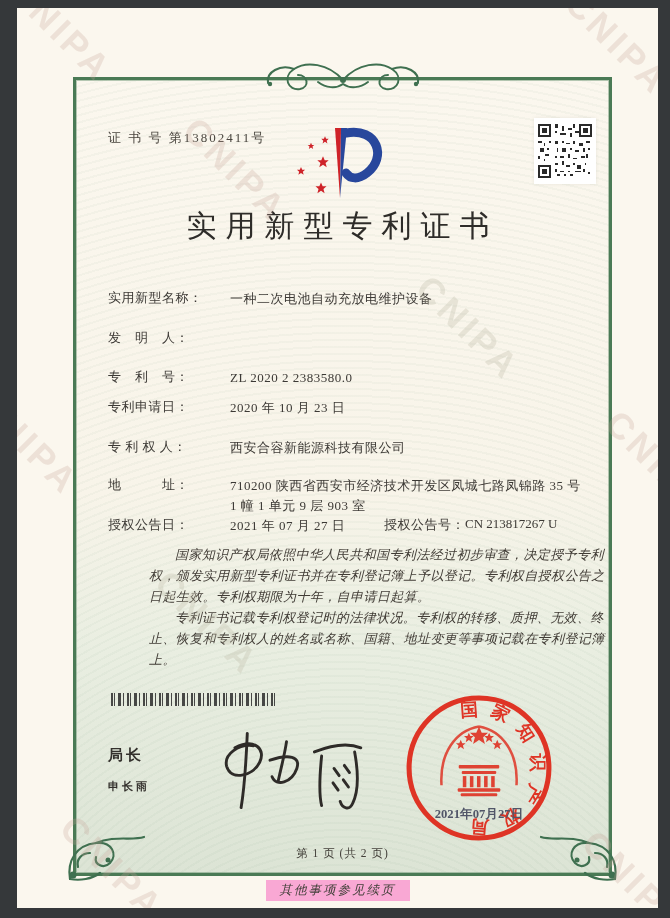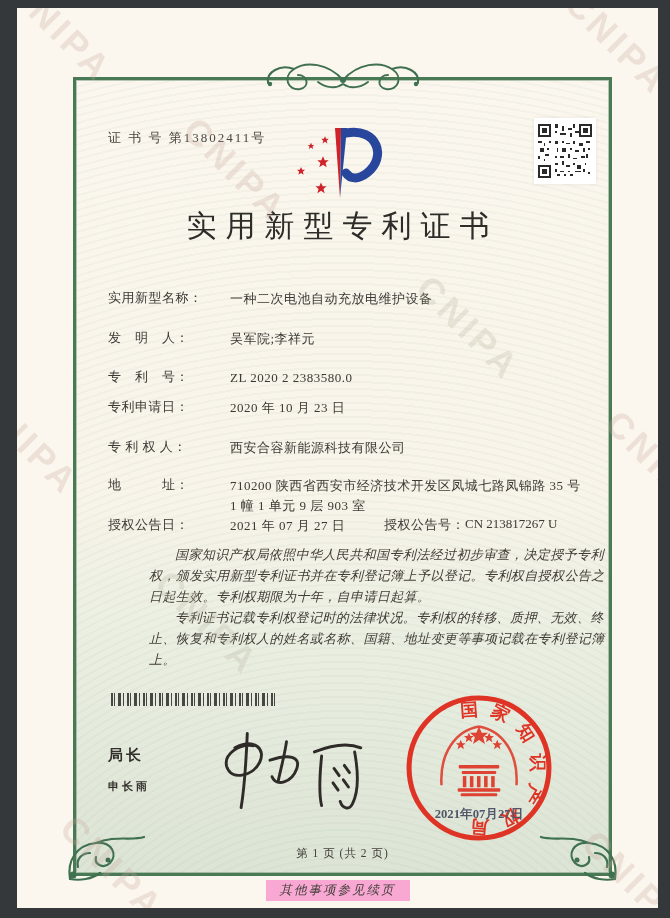--- a/index.html
+++ b/index.html
@@ -26,21 +26,21 @@
           box-shadow:0 0 4px rgba(0,0,0,.08);display:flex;align-items:center;justify-content:center;}
   .qr-box svg{width:54px;height:54px;}
 
   .title{position:absolute;left:0;top:126px;width:100%;text-align:center;font-size:30px;
          font-weight:normal;color:#2e2c29;letter-spacing:9px;}
 
   .fields{position:absolute;left:32px;top:209px;width:478px;font-size:13px;color:#3c3935;}
   .row{position:absolute;left:0;display:flex;width:100%;gap:32px;}
   .row .lbl{width:90px;flex:0 0 90px;white-space:nowrap;letter-spacing:0.5px;}
   .row .val{flex:1;line-height:20px;letter-spacing:0.5px;}
-  .r1{top:0;} .r2{top:40px;} .r3{top:79px;justify-content:flex-end;} .r4{top:109px;} .r5{top:149px;} .r6{top:187px;} .r7{top:227px;}
+  .r1{top:0;} .r2{top:40px;flex-direction:column;} .r3{top:79px;justify-content:flex-end;} .r4{top:109px;} .r5{top:149px;} .r6{top:187px;} .r7{top:227px;}
   .pair2{position:absolute;left:276px;top:0;display:flex;white-space:nowrap;}
   .pair2 .lbl2{letter-spacing:0.5px;}
 
   .body-text{position:absolute;left:32px;top:464px;width:464px;font-size:13px;line-height:21px;
              color:#403b35;font-style:italic;margin-left:41px;}
   .body-text p{margin:0;text-indent:2em;letter-spacing:0.4px;}
 
   .barcode{position:absolute;left:35px;top:613px;width:166px;height:13px;opacity:.85;
     background:repeating-linear-gradient(90deg,#2b2b2b 0 2px,transparent 2px 3px,#2b2b2b 3px 4px,
       transparent 4px 7px,#2b2b2b 7px 10px,transparent 10px 12px,#2b2b2b 12px 13px,transparent 13px 16px);}
@@ -203,21 +203,20 @@
 
         <div class="title">实用新型专利证书</div>
 
         <div class="fields">
           <div class="row r1">
             <span class="lbl">实用新型名称：</span>
             <span class="val">一种二次电池自动充放电维护设备</span>
           </div>
           <div class="row r2">
             <span class="lbl">发　明　人：</span>
-            <span class="val">吴军院;李祥元</span>
           </div>
           <div class="row r3">
             <span class="lbl">专　利　号：</span>
             <span class="val">ZL 2020 2 2383580.0</span>
           </div>
           <div class="row r4">
             <span class="lbl">专利申请日：</span>
             <span class="val">2020 年 10 月 23 日</span>
           </div>
           <div class="row r5">

